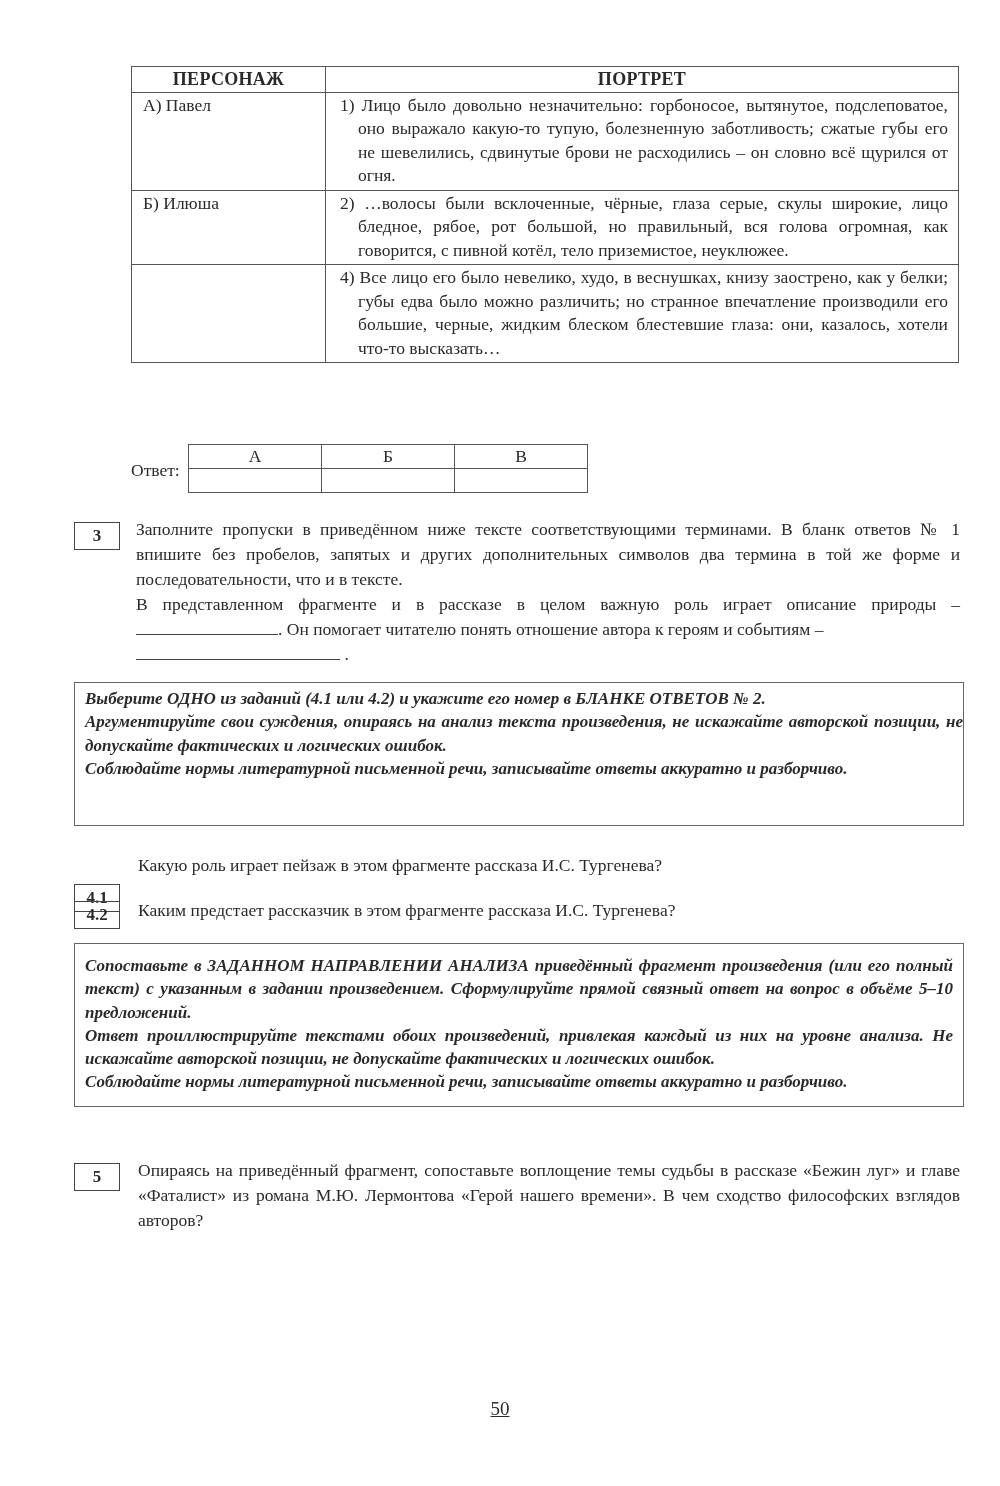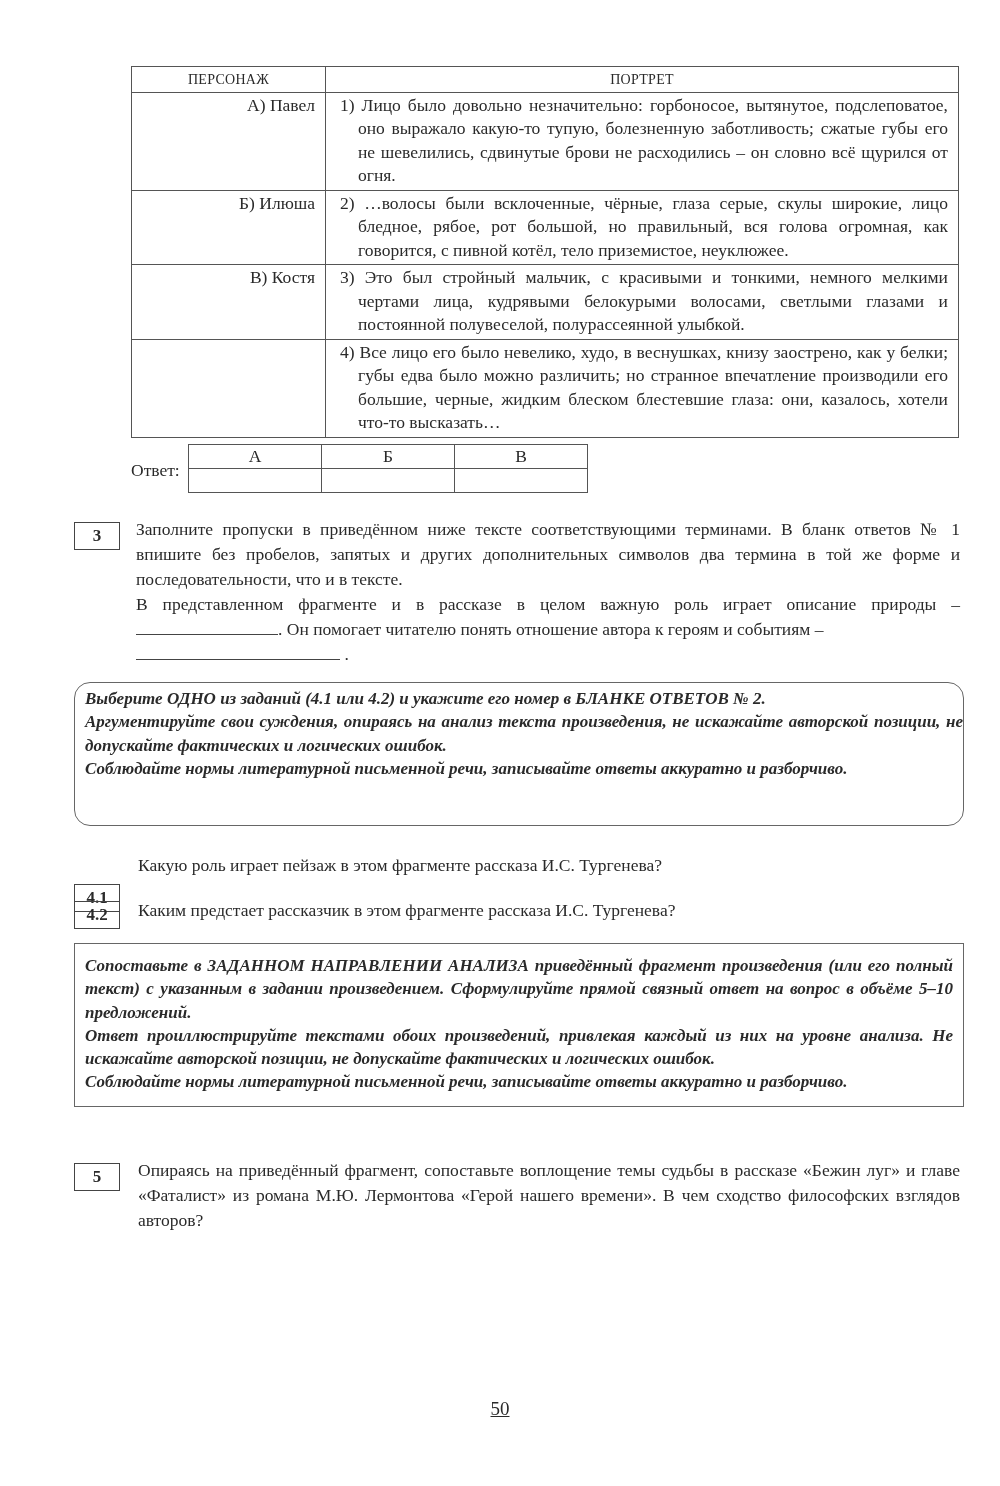--- a/index.html
+++ b/index.html
@@ -11,24 +11,24 @@
   .abs { position: absolute; }
   
   table.portraits {
     position: absolute; left: 131px; top: 66px; width: 828px;
     border-collapse: collapse; font-size: 17.5px; line-height: 23.5px;
   }
   table.portraits td, table.portraits th {
     border: 1px solid #555; vertical-align: top; padding: 1px 10px 2px 10px;
   }
   table.portraits th {
-    font-weight: normal; font-size: 14px; text-align: center; padding: 1px 6px 0 6px;
+    font-weight: bold; font-size: 18px; text-align: center; padding: 1px 6px 0 6px;
     letter-spacing: 0.3px;
   }
-  table.portraits td.name { width: 172px; padding-left: 11px; text-align: right; }
+  table.portraits td.name { width: 172px; padding-left: 11px; }
   table.portraits td.desc { text-align: justify; padding-left: 14px; padding-right: 10px; }
   .desc .hang { display: block; padding-left: 18px; text-indent: -18px; }
 
   
   .answer-label { left: 131px; top: 460px; font-size: 17.5px; }
   table.answer {
     position: absolute; left: 188px; top: 444px; border-collapse: collapse;
     font-size: 17.5px;
   }
   table.answer td { border: 1px solid #555; width: 132px; height: 23px; text-align: center; padding: 0; }
@@ -66,26 +66,20 @@
     <td class="desc">
           <span class="hang">1) Лицо было довольно незначительно: горбоносое, вытянутое, подслеповатое, оно выражало какую-то тупую, болезненную заботливость; сжатые губы его не шевелились, сдвинутые брови не расходились – он словно всё щурился от огня.</span>
         </td>
   </tr>
   <tr style="height:71px">
     <td class="name">Б) Илюша</td>
     <td class="desc">
           <span class="hang">2) …волосы были всклоченные, чёрные, глаза серые, скулы широкие, лицо бледное, рябое, рот большой, но правильный, вся голова огромная, как говорится, с пивной котёл, тело приземистое, неуклюжее.</span>
         </td>
   </tr>
-  <tr style="height:71px">
-    <td class="name">В) Костя</td>
-    <td class="desc">
-          <span class="hang">3) Это был стройный мальчик, с красивыми и тонкими, немного мелкими чертами лица, кудрявыми белокурыми волосами, светлыми глазами и постоянной полувеселой, полурассеянной улыбкой.</span>
-        </td>
-  </tr>
   <tr style="height:95px">
     <td class="name"></td>
     <td class="desc">
           <span class="hang">4) Все лицо его было невелико, худо, в веснушках, книзу заострено, как у белки; губы едва было можно различить; но странное впечатление производили его большие, черные, жидким блеском блестевшие глаза: они, казалось, хотели что-то высказать…</span>
         </td>
   </tr>
 </tbody>
   </table>
 
 <div class="abs answer-label">Ответ:</div>
@@ -108,21 +102,21 @@
 <div class="task-text" style="left:136px; top:517px; width:824px;">
   <div>Заполните пропуски в приведённом ниже тексте соответствующими терминами. В бланк ответов № 1 впишите без пробелов, запятых и других дополнительных символов два термина в той же форме и последовательности, что и в тексте.</div>
   <div>
     <span>В представленном фрагменте и в рассказе в целом важную роль играет описание природы –</span>
     <span class="blank" style="width:142px;"></span><span>. Он помогает читателю понять отношение автора к героям и событиям –</span><br>
     <span class="blank" style="width:204px;"></span>
     <span>.</span>
   </div>
 </div>
 
-<div class="instr" style="left:74px; top:682px; width:890px; height:144px; padding:4px 0 0 10px;border-radius:16px;">
+<div class="instr" style="left:74px; top:682px; width:890px; height:144px; padding:4px 0 0 10px;">
   <p>Выберите ОДНО из заданий (4.1 или 4.2) и укажите его номер в БЛАНКЕ ОТВЕТОВ № 2.</p>
   <p>Аргументируйте свои суждения, опираясь на анализ текста произведения, не искажайте авторской позиции, не допускайте фактических и логических ошибок.</p>
   <p>Соблюдайте нормы литературной письменной речи, записывайте ответы аккуратно и разборчиво.</p>
 </div>
 
 <div class="numbox" style="left:74px; top:884px; width:44px;">4.1</div>
 <div class="task-text" style="left:138px; top:853px; width:820px;">Какую роль играет пейзаж в этом фрагменте рассказа И.С. Тургенева?</div>
 
 <div class="numbox" style="left:74px; top:901px; width:44px;">4.2</div>
 <div class="task-text" style="left:138px; top:898px; width:820px;">Каким предстает рассказчик в этом фрагменте рассказа И.С. Тургенева?</div>

